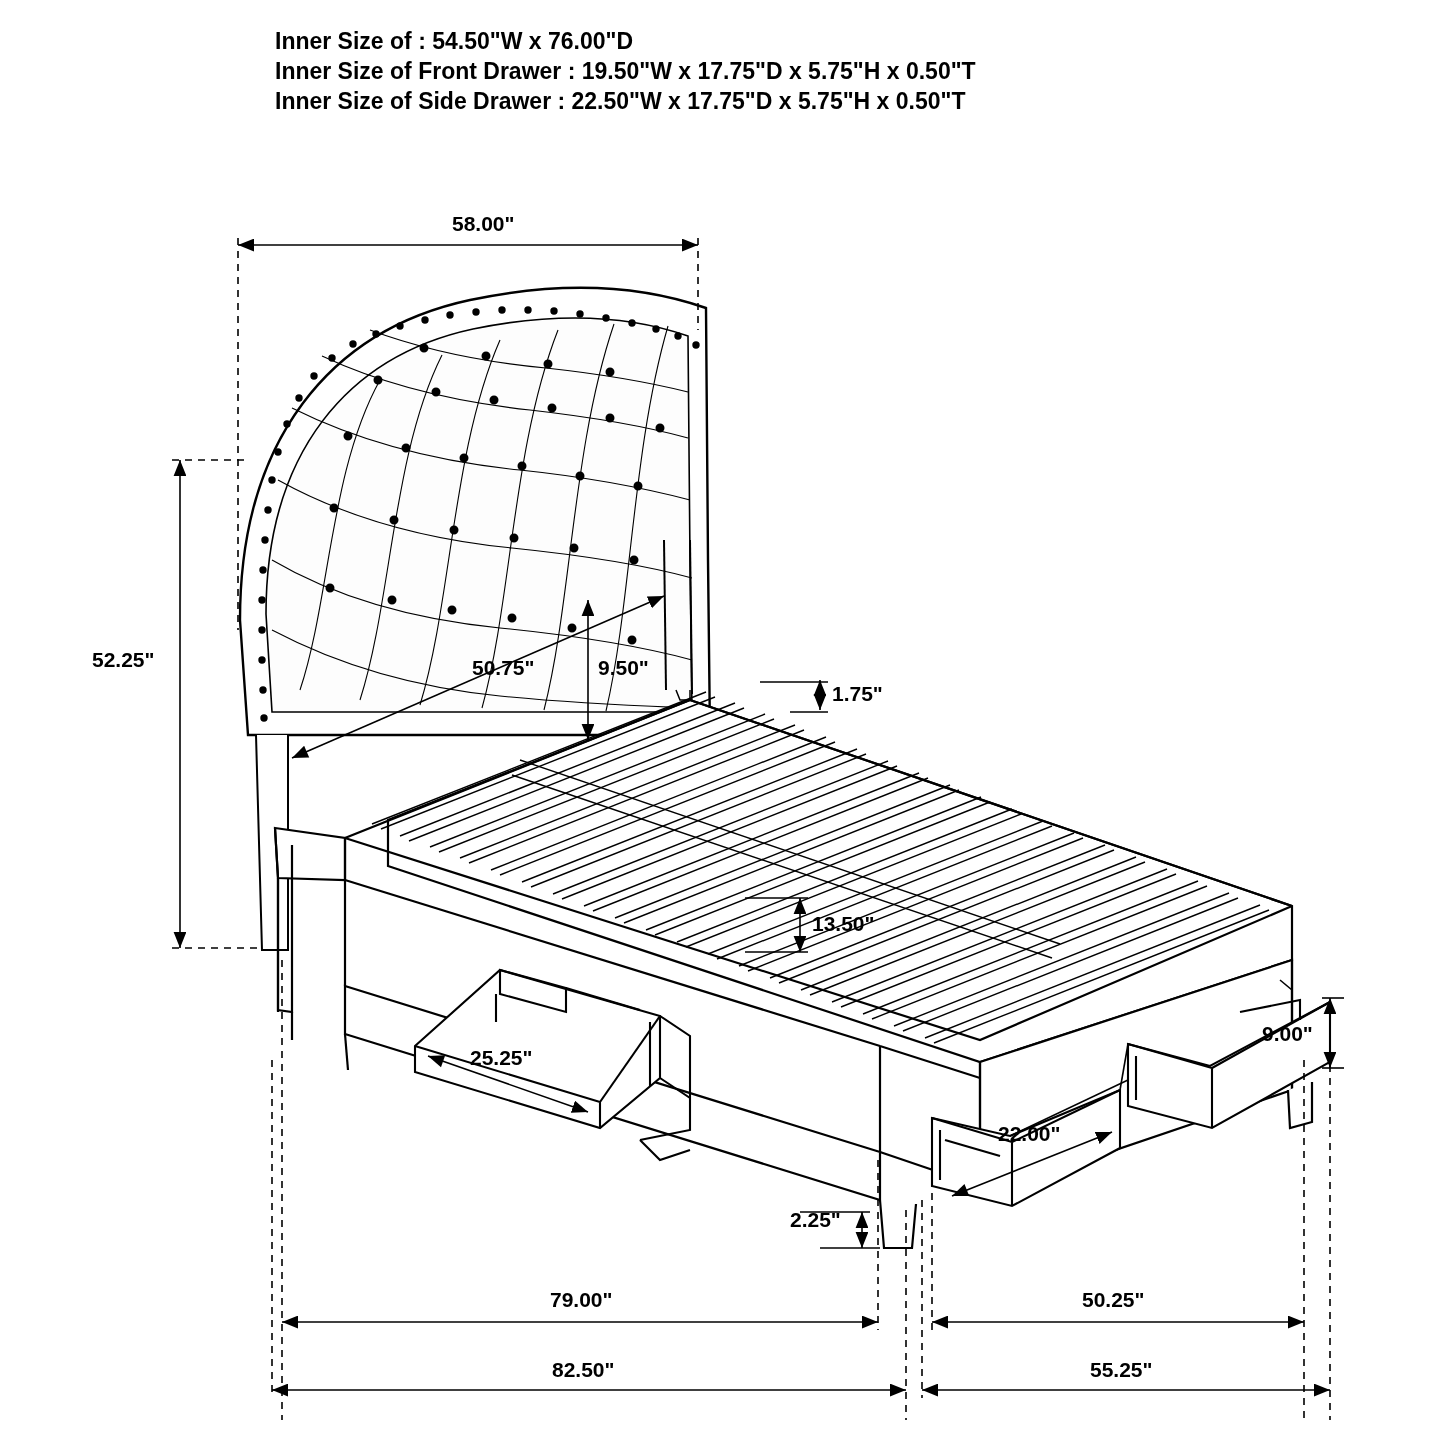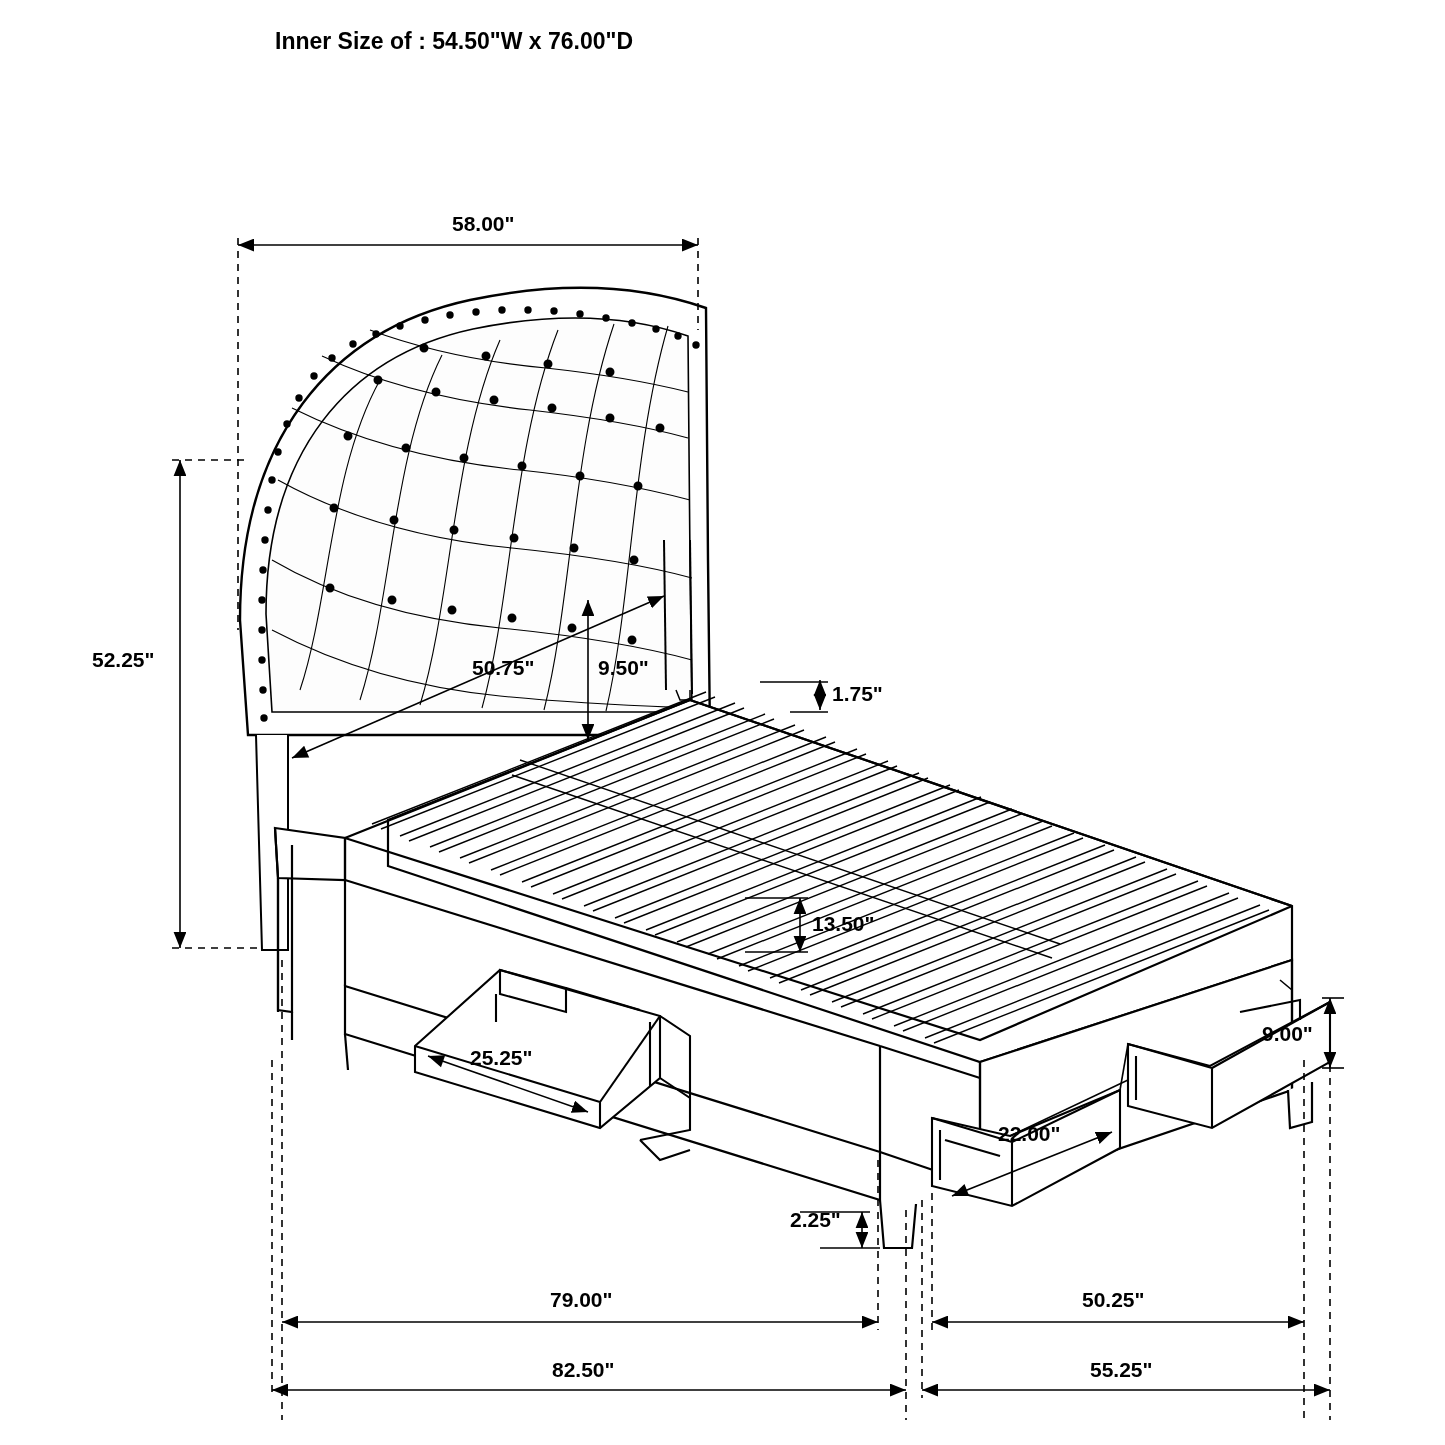--- a/index.html
+++ b/index.html
@@ -41,20 +41,22 @@
     white-space: nowrap;
   }
 </style>
 </head>
 <body>
 
 <div id="page">
 
   <div class="notes">
     <div>Inner Size of : 54.50"W x 76.00"D</div>
+    <div>Inner Size of Front Drawer : 19.50"W x 17.75"D x 5.75"H x 0.50"T</div>
+    <div>Inner Size of Side Drawer : 22.50"W x 17.75"D x 5.75"H x 0.50"T</div>
   </div>
 
   <svg class="diagram" viewBox="0 0 1445 1445">
     <defs>
       <marker id="arrA" markerWidth="12" markerHeight="12" refX="10" refY="4" orient="auto">
         <path d="M0,0 L10,4 L0,8 z" fill="#000"></path>
       </marker>
       <marker id="arrB" markerWidth="12" markerHeight="12" refX="0" refY="4" orient="auto">
         <path d="M10,0 L0,4 L10,8 z" fill="#000"></path>
       </marker>

